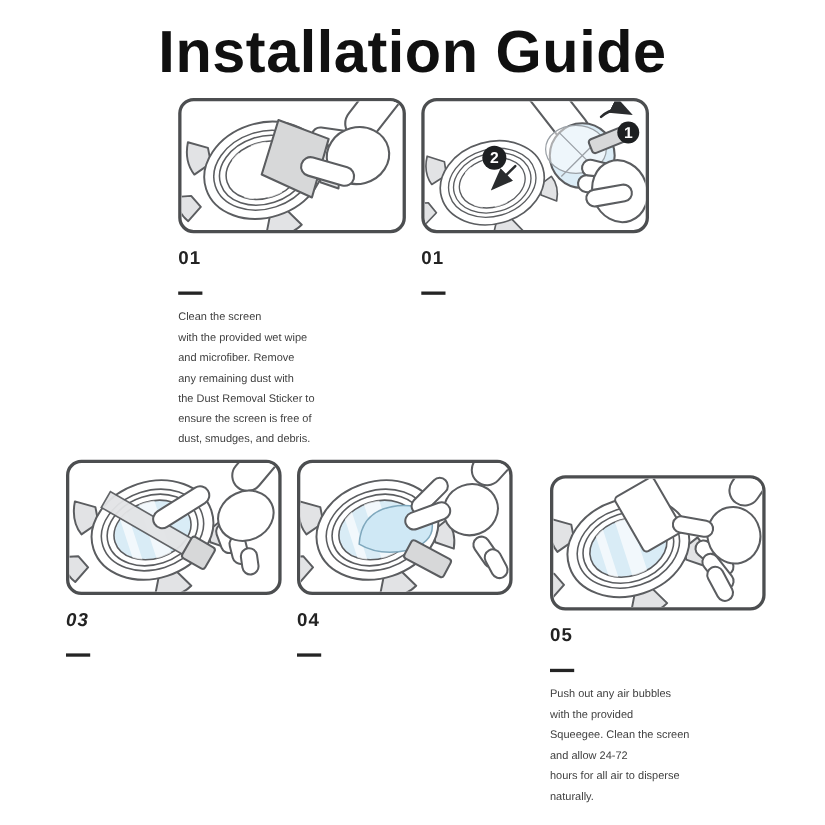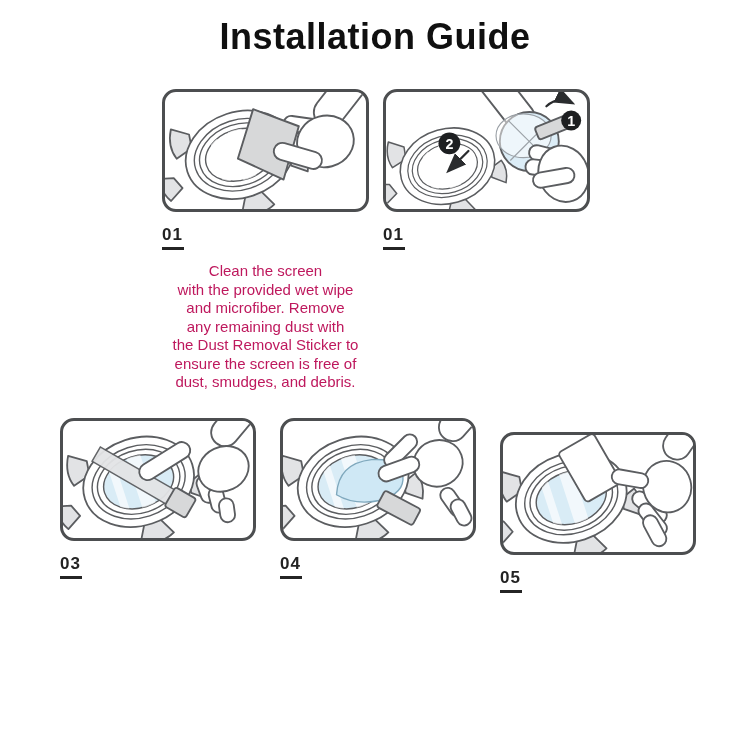--- a/index.html
+++ b/index.html
@@ -1,32 +1,32 @@
 <!DOCTYPE html>
 <html><head>
 <meta charset="utf-8">
 <style>
   html,body{margin:0;padding:0;background:#ffffff;}
   .page{position:relative;width:750px;height:750px;background:#ffffff;overflow:hidden;
         font-family:"Liberation Sans","DejaVu Sans",sans-serif;}
   .title{position:absolute;top:16px;left:0;width:750px;text-align:center;margin:0;
-         font-size:36px;font-weight:700;color:#101010;letter-spacing:0.5px;}
+         font-size:54px;font-weight:700;color:#101010;letter-spacing:0.5px;}
   .step{position:absolute;}
   .s1{left:162px;top:89px;width:207px;}
   .s2{left:383px;top:89px;width:207px;}
-  .s3{left:60px;top:418px;width:196px;}
-  .s4{left:280px;top:418px;width:196px;}
+  .s3{left:60px;top:418px;width:196px;font-style:italic;}
+  .s4{left:270px;top:418px;width:196px;}
   .s5{left:500px;top:432px;width:196px;}
   .figure{height:123px;border:3px solid #4c4e50;border-radius:14px;background:#fff;
           overflow:hidden;box-sizing:border-box;}
   .figure svg{display:block;width:100%;height:100%;}
   .stepnum{display:table;margin-top:13px;font-size:17px;font-weight:700;color:#232323;
-           letter-spacing:1px;border-bottom:3px solid #242424;padding:0 1px 2px 0;}
-  .steptext{margin:12px 0 0 0;font-size:15px;line-height:18.5px;color:#be185d;
-            white-space:pre-line;text-align:center;}
+           letter-spacing:1px;border-bottom:3px solid #242424;padding:0 1px 20px 0;}
+  .steptext{margin:12px 0 0 0;font-size:10px;line-height:18.5px;color:#404040;
+            white-space:pre-line;}
   
   .ln{fill:#ffffff;stroke:#5b5d60;stroke-width:2;stroke-linejoin:round;stroke-linecap:round;}
   .lug{fill:#e2e3e5;stroke:#5b5d60;stroke-width:2;stroke-linejoin:round;}
   .case{fill:#ffffff;stroke:#5b5d60;stroke-width:2;}
   .ring{fill:none;stroke:#5b5d60;stroke-width:1.6;}
   .scr{fill:var(--screen,#ffffff);stroke:#5b5d60;stroke-width:1.6;}
   .hl{fill:rgba(255,255,255,0.65);}
   .blue{--screen:#d9ecf6;}
   .gray{fill:#d7d8d9;stroke:#5b5d60;stroke-width:2;stroke-linejoin:round;}
   .arrow{fill:none;stroke:#2a2c2e;stroke-width:2.4;stroke-linecap:round;}
@@ -160,15 +160,21 @@
         <rect x="-4" y="-58" width="44" height="62" rx="4" class="ln" transform="translate(92,66) rotate(-30)"></rect>
         <rect class="ln" x="0" y="-15" width="52" height="30" rx="15" transform="translate(180,22) rotate(-55)"></rect>
         <rect class="ln" x="0" y="-8" width="44" height="16" rx="8" transform="translate(142,62) rotate(40)"></rect>
         <rect class="ln" x="0" y="-8" width="40" height="16" rx="8" transform="translate(150,74) rotate(52)"></rect>
         <rect class="ln" x="0" y="-8" width="36" height="16" rx="8" transform="translate(156,86) rotate(62)"></rect>
         <ellipse class="ln" cx="0" cy="0" rx="26" ry="28" transform="translate(178,54) rotate(-15)"></ellipse>
         <rect class="ln" x="0" y="-8" width="40" height="16" rx="8" transform="translate(118,42) rotate(10)"></rect>
       </svg>
     </div>
     <div class="stepnum">05</div>
+    <p class="steptext">Push out any air bubbles
+with the provided
+Squeegee. Clean the screen
+and allow 24-72
+hours for all air to disperse
+naturally.</p>
   </section>
 
 </div>
 
 </body></html>

